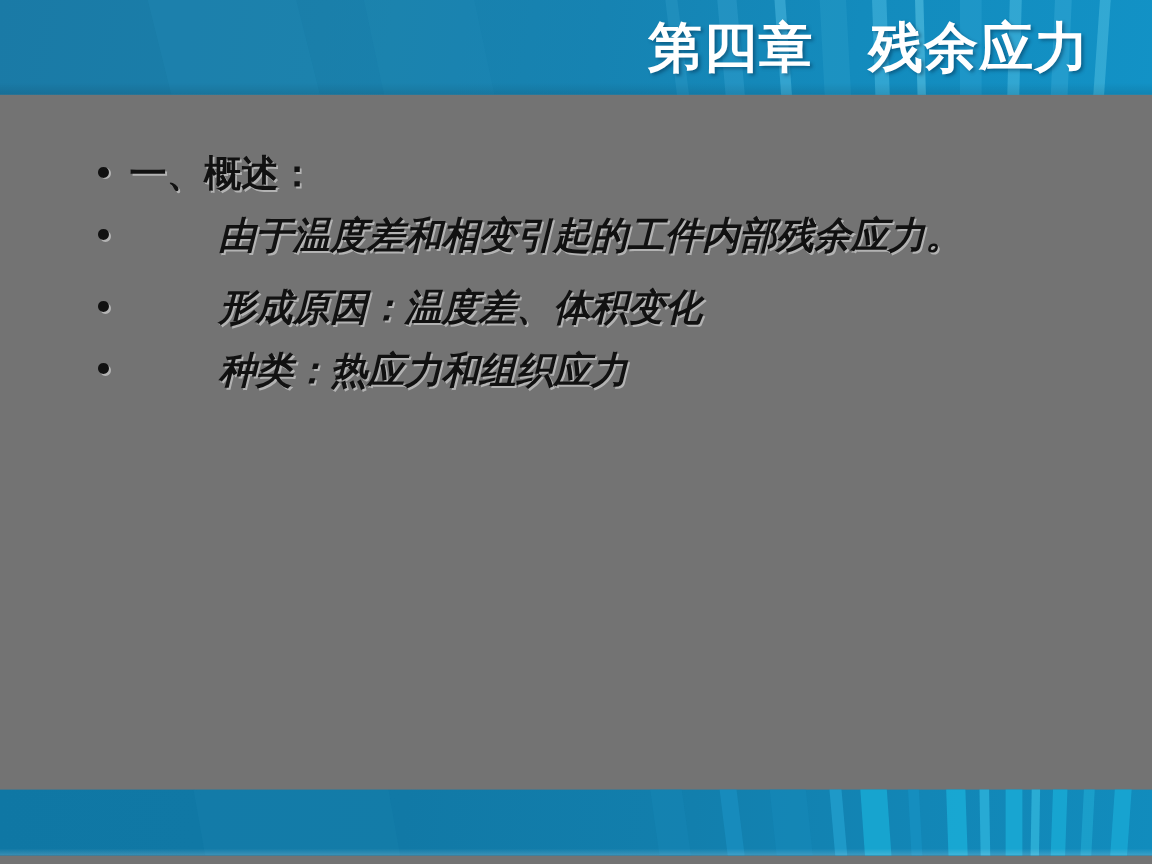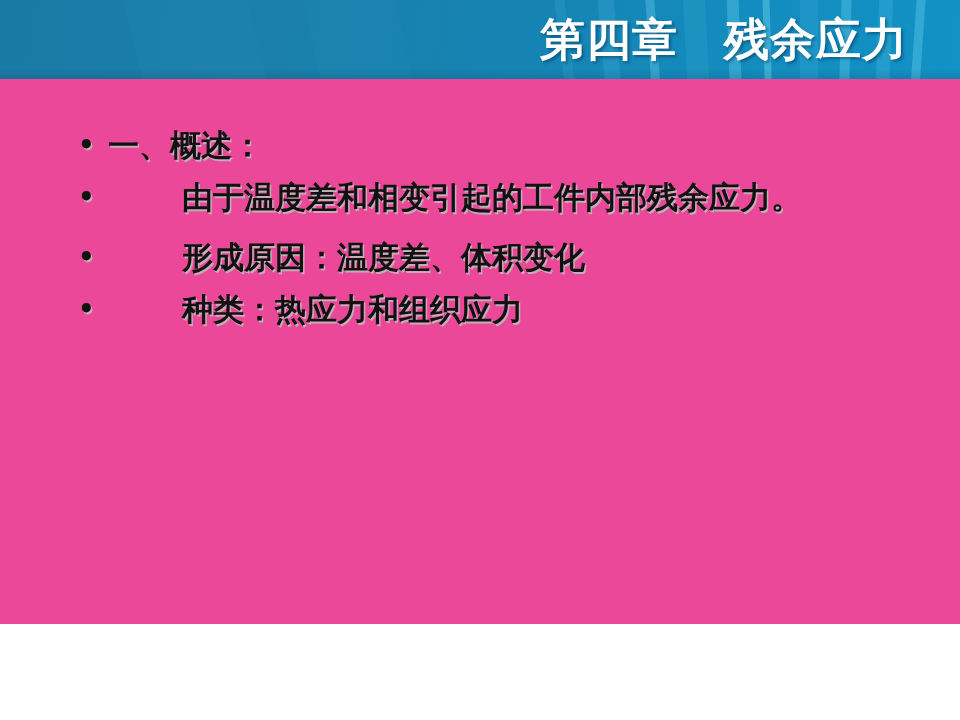--- a/index.html
+++ b/index.html
@@ -11,22 +11,22 @@
   body {
     width: 960px;
     height: 720px;
     font-family: "DejaVu Sans", "Liberation Sans", sans-serif;
     overflow: hidden;
   }
 
   .slide {
     position: relative;
     width: 960px;
-    height: 624px;
-    background: #ec4899;
+    height: 720px;
+    background: #737373;
     overflow: hidden;
   }
 
   
   .header-band {
     position: absolute;
     left: 0;
     top: 0;
     width: 960px;
     height: 79px;
@@ -146,20 +146,21 @@
     color: #111111;
     text-shadow: 1.5px 1.5px 0px rgba(190, 190, 190, 0.85);
   }
   .bullet-text {
     flex: 1 1 auto;
     white-space: pre-wrap;
     word-break: break-all;
   }
   .bullet-row.indented .bullet-text {
     text-indent: 74px;
+    font-style: italic;
   }
   .bullet-row.gap-after {
     margin-bottom: 14px;
   }
 </style>
 </head>
 <body>
 
 <div class="slide">
 

